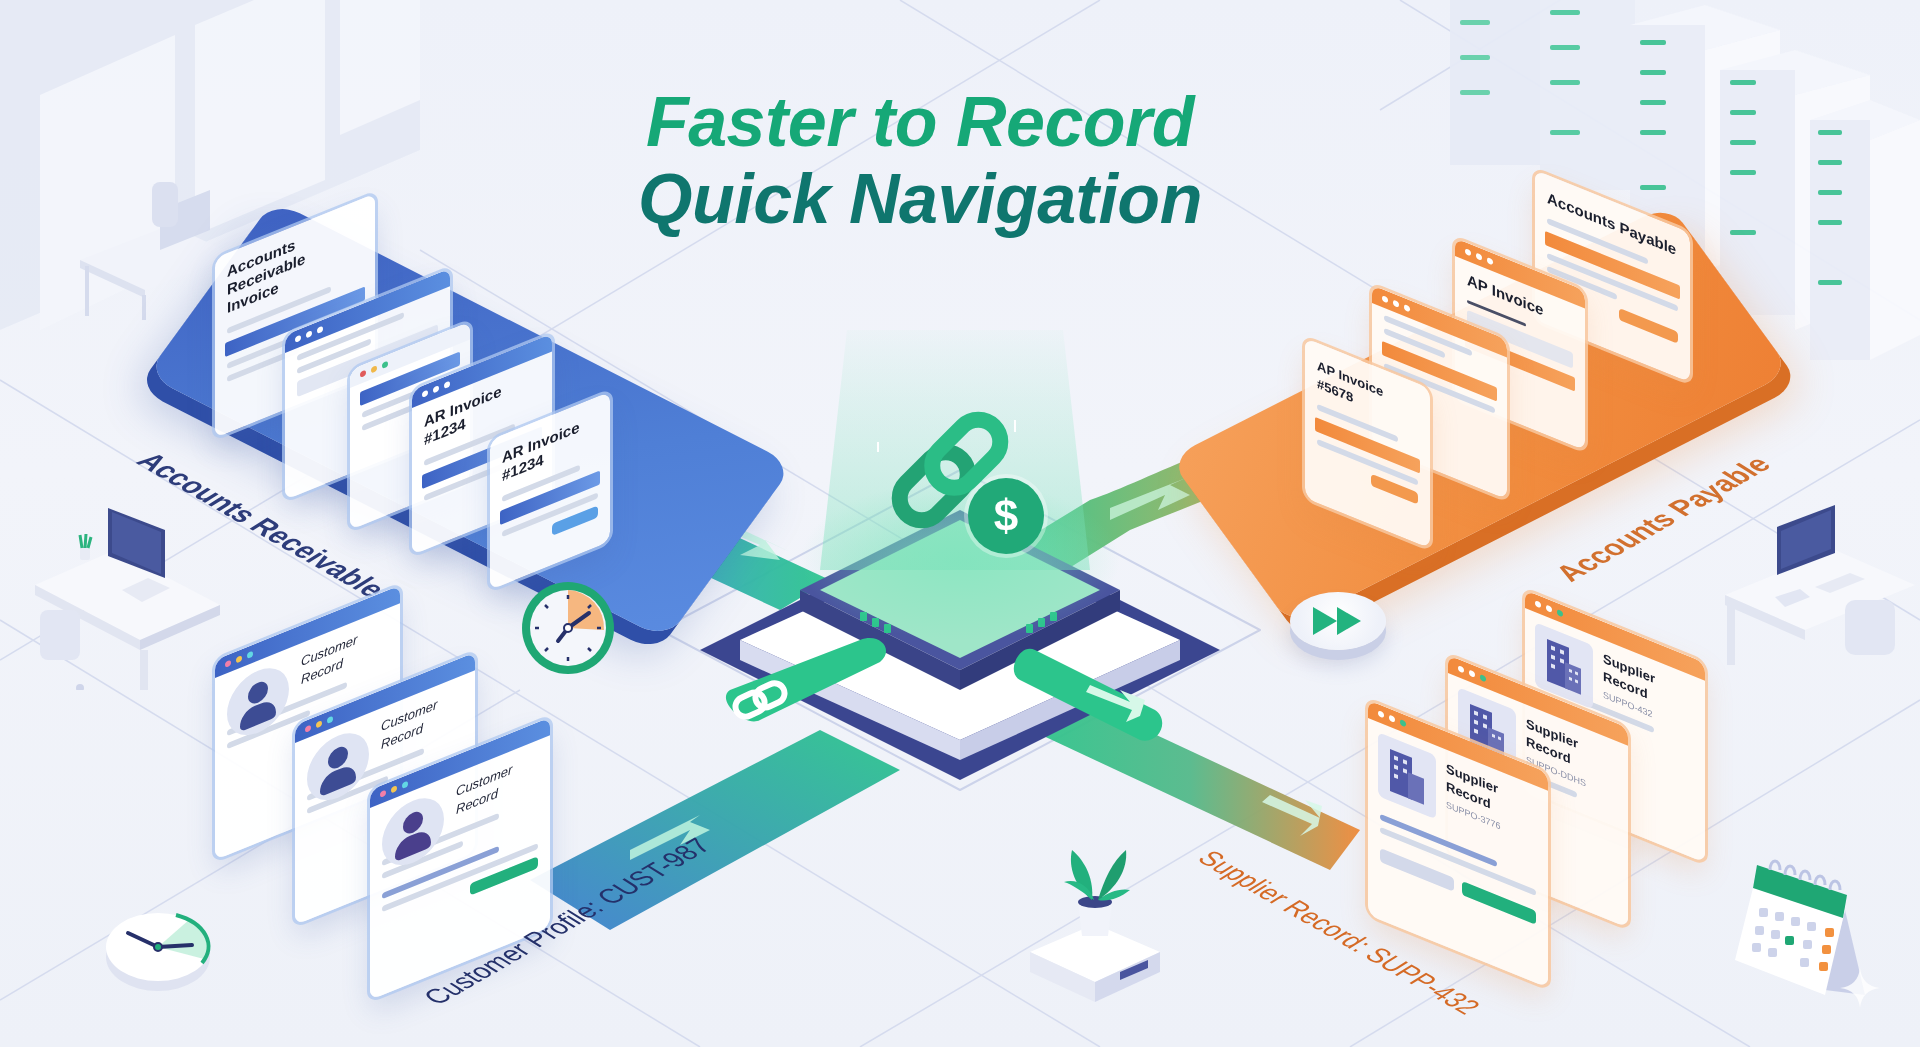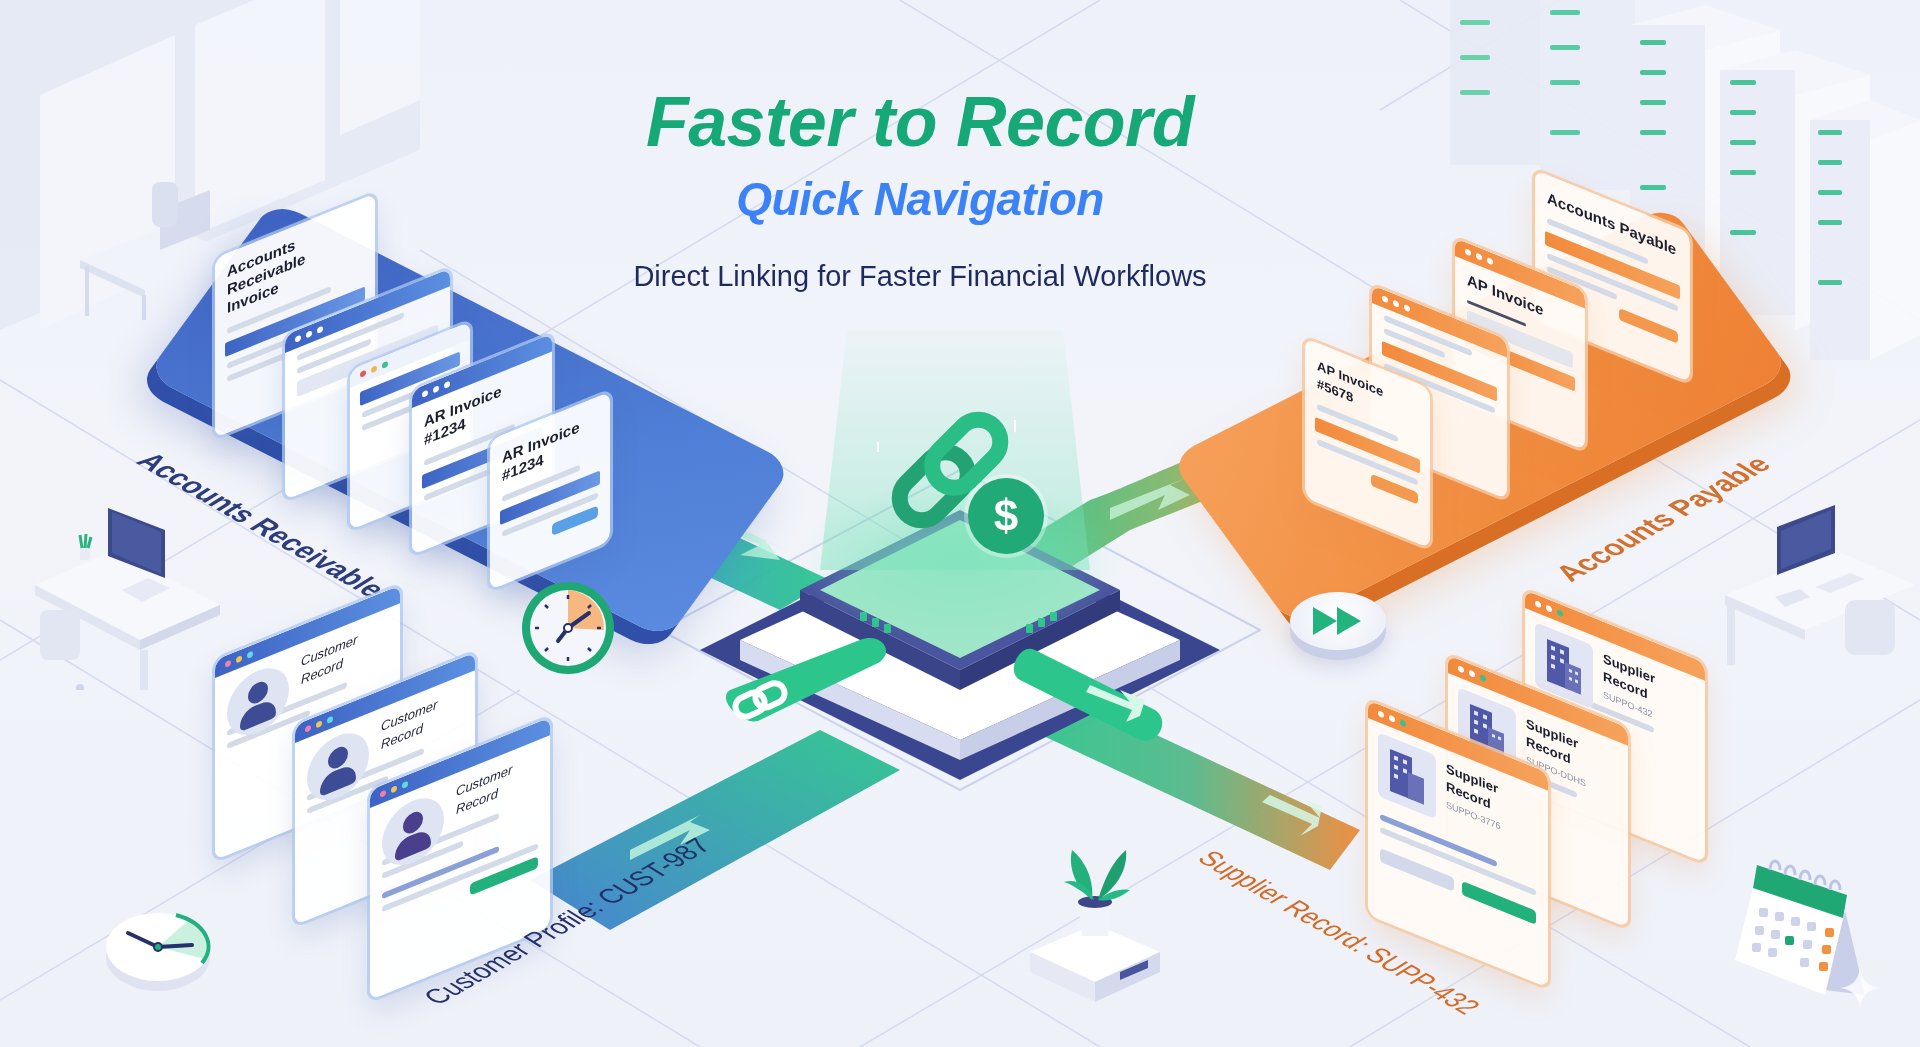--- a/index.html
+++ b/index.html
@@ -15,21 +15,21 @@
   #floor-grid { position: absolute; left: 0; top: 0; width: 1920px; height: 1047px; }
 
   
   .title-block { position: absolute; left: 560px; top: 84px; width: 720px; text-align: center; }
   .title-line1 {
     font-family: "Liberation Sans", sans-serif; font-weight: 700; font-style: italic;
     font-size: 70px; line-height: 76px; color: #16a877; letter-spacing: -0.5px;
   }
   .title-line2 {
     font-family: "Liberation Sans", sans-serif; font-weight: 700; font-style: italic;
-    font-size: 46px; line-height: 78px; color: #3b82f6; letter-spacing: -0.5px;
+    font-size: 70px; line-height: 78px; color: #0f766e; letter-spacing: -0.5px;
   }
   .subtitle {
     margin-top: 22px; font-size: 29px; color: #1f2a5e;
     font-family: "Liberation Sans", sans-serif;
   }
 
   
   .platform { position: absolute; border-radius: 26px; }
   .plat-ar {
     left: 210px; top: 300px; width: 520px; height: 240px;
@@ -247,21 +247,20 @@
           <rect x="8" y="120" width="24" height="5" rx="2"></rect>
           <rect x="8" y="180" width="24" height="5" rx="2"></rect>
         </g>
     </g>
   </g>
 </svg>
 
 <div class="title-block">
   <div class="title-line1">Faster to Record</div>
   <div class="title-line2">Quick Navigation</div>
-  <div class="subtitle">Direct Linking for Faster Financial Workflows</div>
 </div>
 
 <div class="abs" style="left:70px;top:170px;width:170px;height:150px;">
   <svg width="170" height="150" viewBox="0 0 170 150">
     <polygon points="10,90 100,55 165,85 75,120" fill="#f1f3fa"></polygon>
     <polygon points="10,90 75,120 75,128 10,98" fill="#dde2f0"></polygon>
     <rect x="15" y="96" width="4" height="50" fill="#d5dbed"></rect>
     <rect x="72" y="125" width="4" height="25" fill="#d5dbed"></rect>
     <polygon points="90,40 140,20 140,60 90,80" fill="#d6dcee"></polygon>
     <rect x="82" y="12" width="26" height="45" rx="8" fill="#dbe0f0"></rect>

